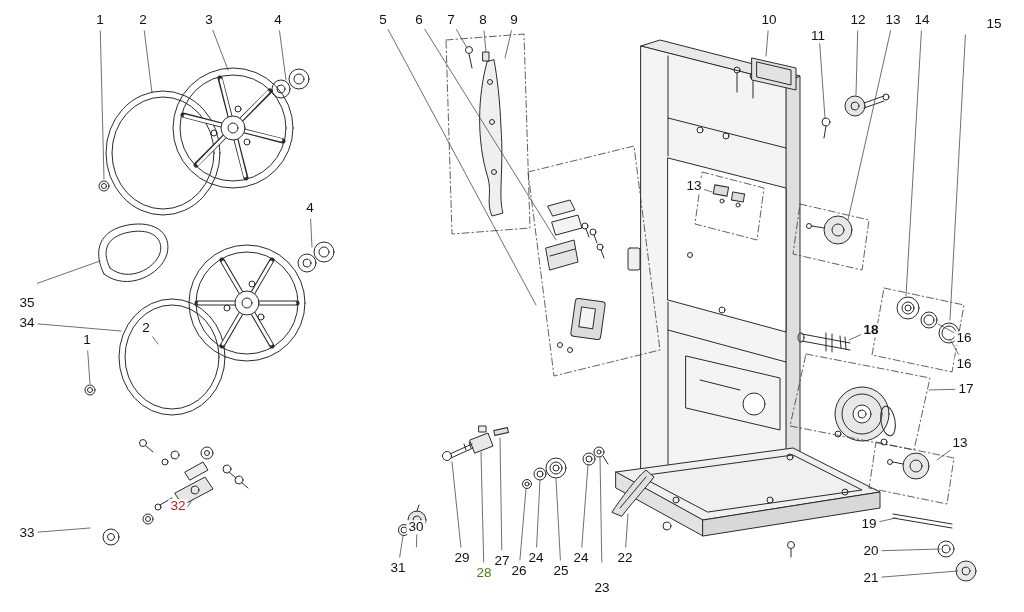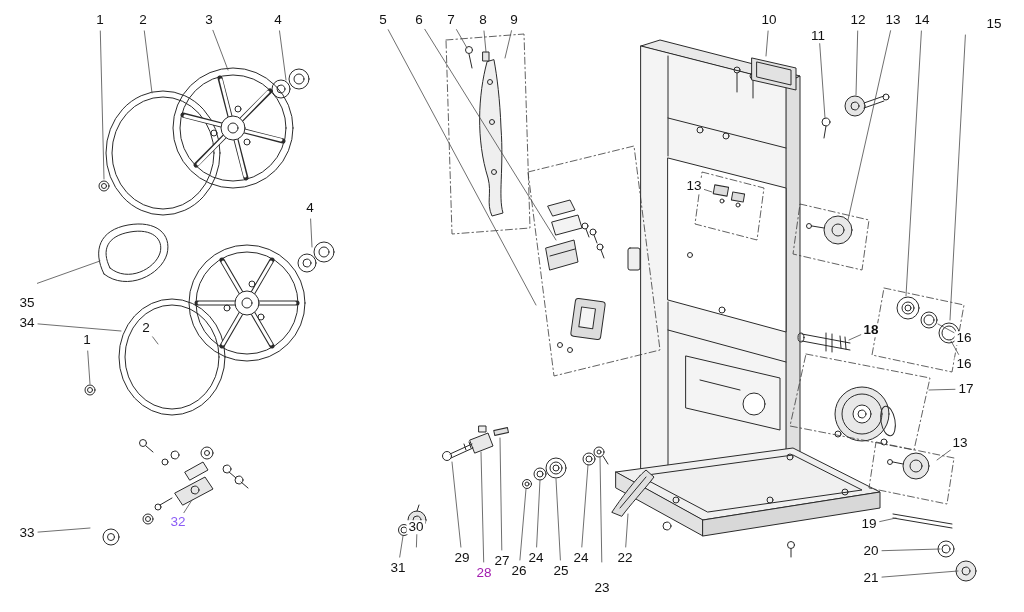--- a/index.html
+++ b/index.html
@@ -347,25 +347,25 @@
       <span class="callout" style="left: 694px; top: 186px; color: rgb(17, 17, 17);">13</span>
       <span class="callout" style="left: 871px; top: 330px; color: rgb(17, 17, 17); font-weight: bold;">18</span>
       <span class="callout" style="left: 964px; top: 338px; color: rgb(17, 17, 17);">16</span>
       <span class="callout" style="left: 964px; top: 364px; color: rgb(17, 17, 17);">16</span>
       <span class="callout" style="left: 966px; top: 389px; color: rgb(17, 17, 17);">17</span>
       <span class="callout" style="left: 960px; top: 443px; color: rgb(17, 17, 17);">13</span>
       <span class="callout" style="left: 869px; top: 524px; color: rgb(17, 17, 17);">19</span>
       <span class="callout" style="left: 871px; top: 551px; color: rgb(17, 17, 17);">20</span>
       <span class="callout" style="left: 871px; top: 578px; color: rgb(17, 17, 17);">21</span>
       <span class="callout" style="left: 27px; top: 533px; color: rgb(17, 17, 17);">33</span>
-      <span class="callout" style="left: 178px; top: 522px; color: #8b5cf6;">32</span>
+      <span class="callout" style="left: 178px; top: 506px; color: #b91c1c;">32</span>
       <span class="callout" style="left: 398px; top: 568px; color: rgb(17, 17, 17);">31</span>
       <span class="callout" style="left: 416px; top: 527px; color: rgb(17, 17, 17);">30</span>
       <span class="callout" style="left: 462px; top: 558px; color: rgb(17, 17, 17);">29</span>
-      <span class="callout" style="left: 484px; top: 573px; color: #a21caf;">28</span>
+      <span class="callout" style="left: 484px; top: 573px; color: #4d7c0f;">28</span>
       <span class="callout" style="left: 502px; top: 561px; color: rgb(17, 17, 17);">27</span>
       <span class="callout" style="left: 519px; top: 571px; color: rgb(17, 17, 17);">26</span>
       <span class="callout" style="left: 536px; top: 558px; color: rgb(17, 17, 17);">24</span>
       <span class="callout" style="left: 561px; top: 571px; color: rgb(17, 17, 17);">25</span>
       <span class="callout" style="left: 581px; top: 558px; color: rgb(17, 17, 17);">24</span>
       <span class="callout" style="left: 602px; top: 573px; color: rgb(17, 17, 17); margin-top: 15px;">23</span>
       <span class="callout" style="left: 625px; top: 558px; color: rgb(17, 17, 17);">22</span>
     </div>
 
 </div>

